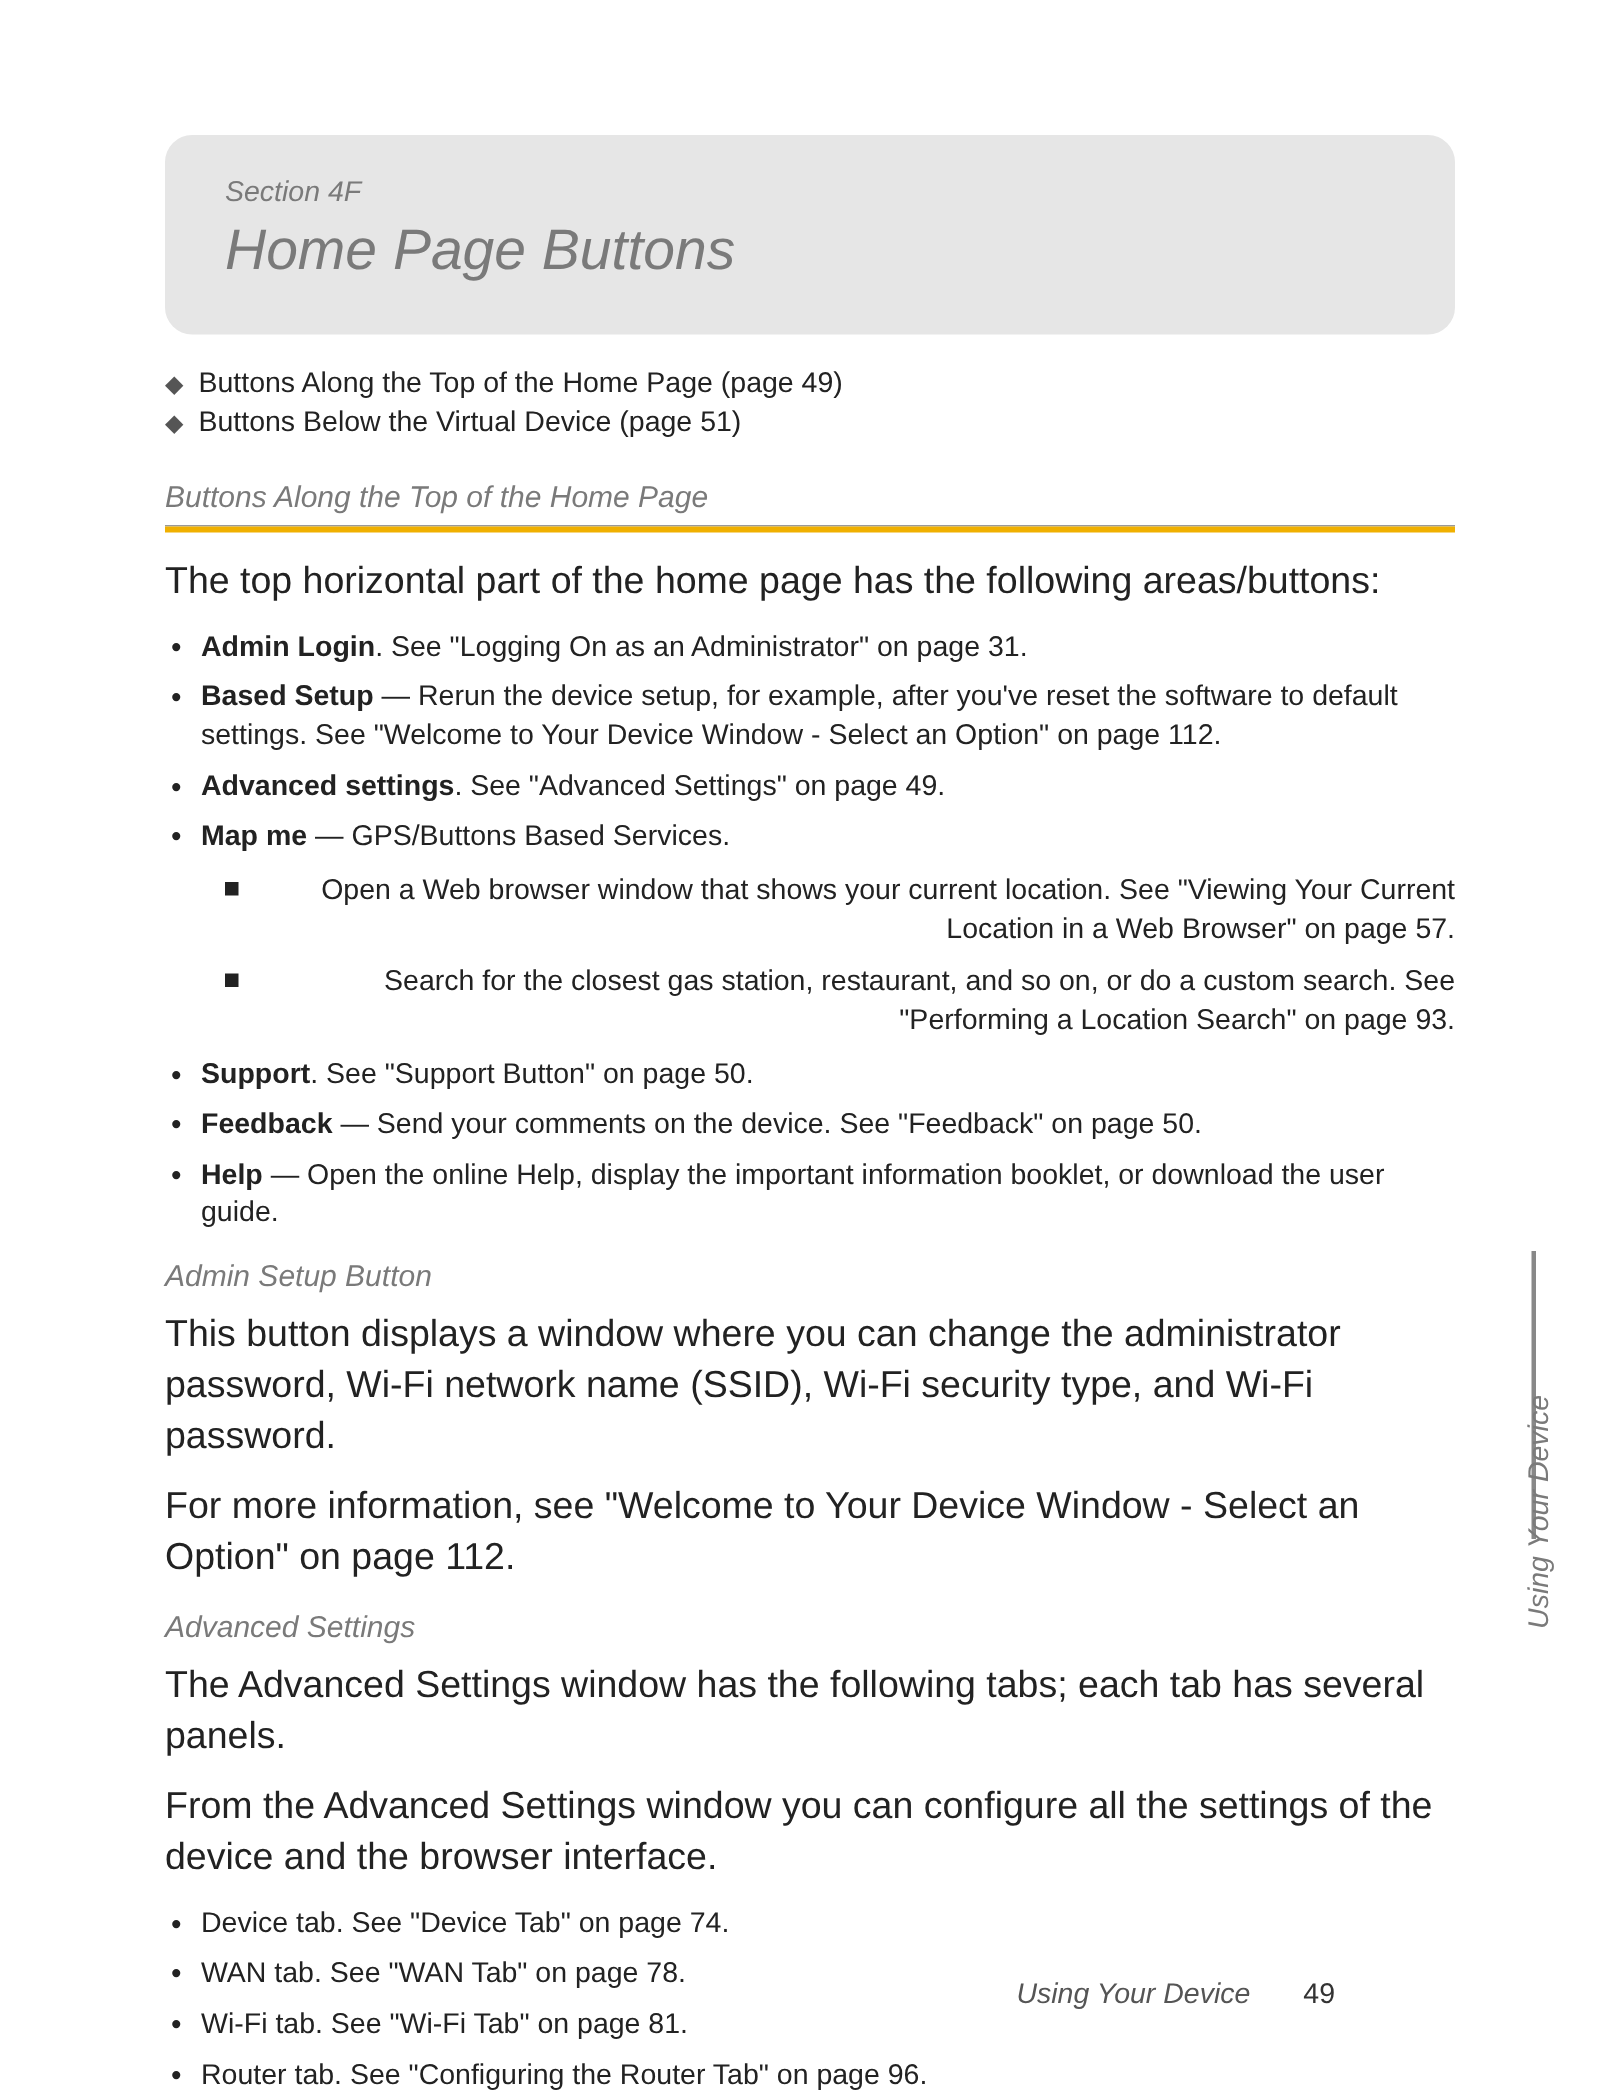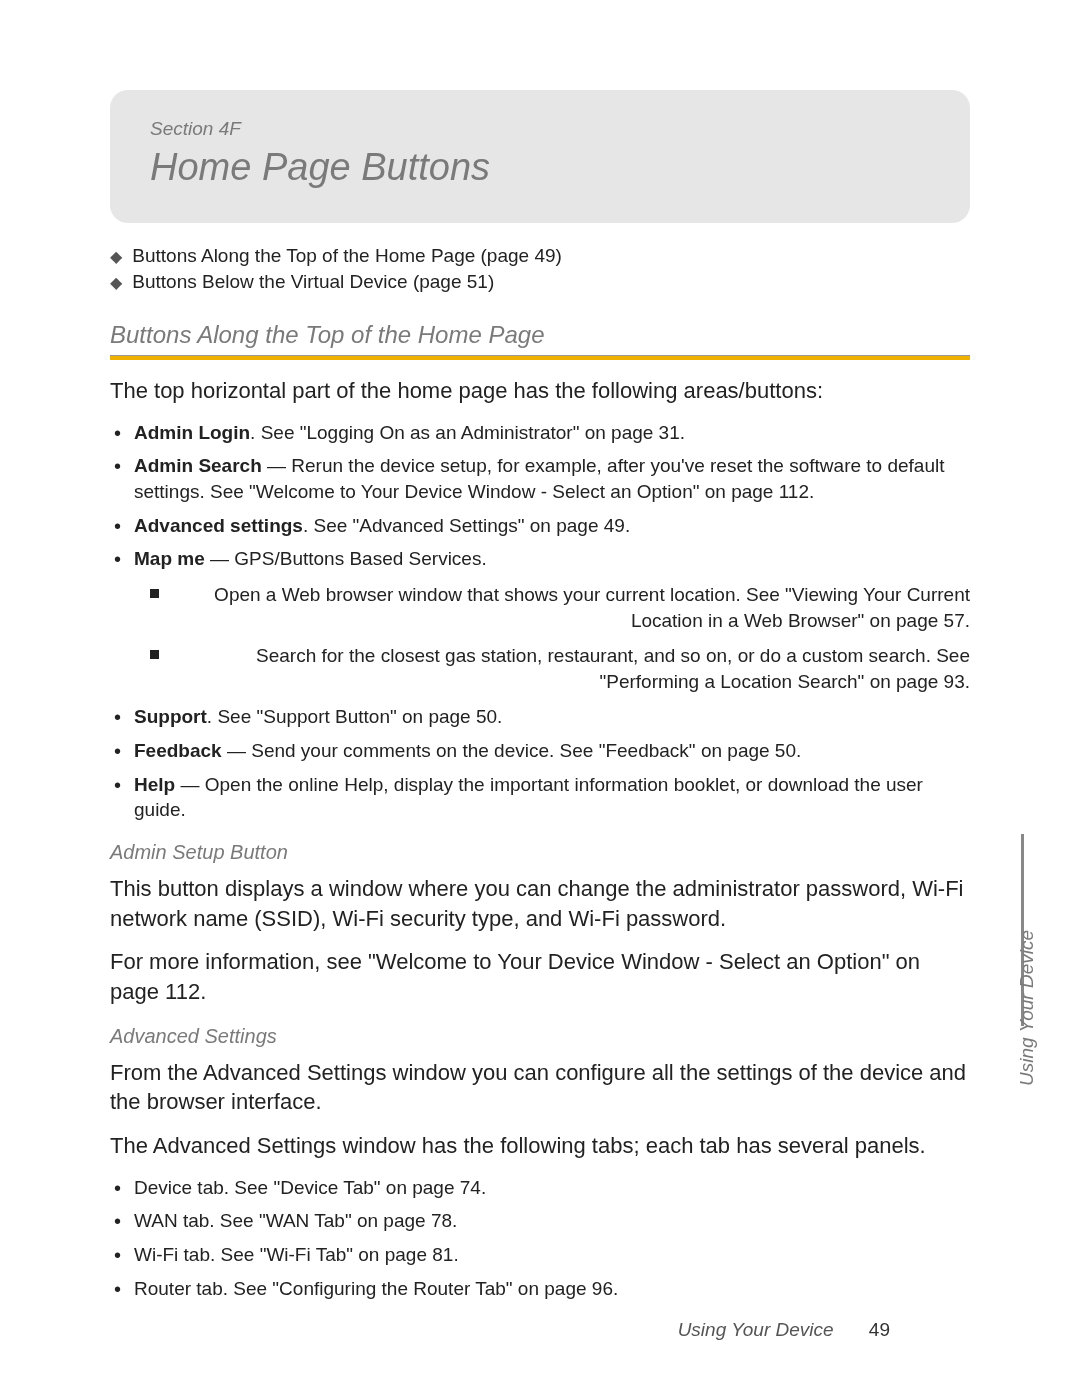--- a/index.html
+++ b/index.html
@@ -43,32 +43,32 @@
     gap: 10px;
     font-size: 19px;
     margin: 4px 0;
   }
   .diamond {
     color: #555;
     font-size: 16px;
   }
   .h2 {
     font-style: italic;
-    font-size: 24px;
+    font-size: 20px;
     color: #7a7a7a;
     margin: 18px 0 6px 0;
   }
   .rule {
     border-bottom: 4px solid #f0b000;
     border-top: 1px solid #999;
     height: 0;
     margin-bottom: 16px;
   }
   .para {
-    font-size: 22px;
+    font-size: 25px;
     line-height: 1.35;
     margin: 10px 0 14px 0;
   }
   ul.bullets {
     list-style: none;
     padding-left: 20px;
     margin: 6px 0 14px 0;
   }
   ul.bullets > li {
     position: relative;
@@ -179,21 +179,21 @@
   <div class="h2">Buttons Along the Top of the Home Page</div>
   <div class="rule"></div>
 
   <div class="para">The top horizontal part of the home page has the following areas/buttons:</div>
 
   <ul class="bullets">
     <li>
       <span class="bold">Admin Login</span><span>. See "Logging On as an Administrator" on page 31.</span>
     </li>
     <li>
-      <span class="bold">Admin Search</span><span> — Rerun the device setup, for example, after you've reset the software to default settings. See "Welcome to Your Device Window - Select an Option" on page 112.</span>
+      <span class="bold">Based Setup</span><span> — Rerun the device setup, for example, after you've reset the software to default settings. See "Welcome to Your Device Window - Select an Option" on page 112.</span>
     </li>
     <li>
       <span class="bold">Advanced settings</span><span>. See "Advanced Settings" on page 49.</span>
     </li>
     <li>
       <span class="bold">Map me</span><span> — GPS/Buttons Based Services.</span>
       <ul class="square">
         <li>Open a Web browser window that shows your current location. See "Viewing Your Current Location in a Web Browser" on page 57.</li>
         <li>Search for the closest gas station, restaurant, and so on, or do a custom search. See "Performing a Location Search" on page 93.</li>
       </ul>
@@ -207,22 +207,22 @@
     <li>
       <span class="bold">Help</span><span> — Open the online Help, display the important information booklet, or download the user guide.</span>
     </li>
   </ul>
 
   <div class="h3">Admin Setup Button</div>
   <div class="para">This button displays a window where you can change the administrator password, Wi-Fi network name (SSID), Wi-Fi security type, and Wi-Fi password.</div>
   <div class="para">For more information, see "Welcome to Your Device Window - Select an Option" on page 112.</div>
 
   <div class="h3">Advanced Settings</div>
+  <div class="para">The Advanced Settings window has the following tabs; each tab has several panels.</div>
   <div class="para">From the Advanced Settings window you can configure all the settings of the device and the browser interface.</div>
-  <div class="para">The Advanced Settings window has the following tabs; each tab has several panels.</div>
 
   <ul class="bullets">
     <li>Device tab. See "Device Tab" on page 74.</li>
     <li>WAN tab. See "WAN Tab" on page 78.</li>
     <li>Wi-Fi tab. See "Wi-Fi Tab" on page 81.</li>
     <li>Router tab. See "Configuring the Router Tab" on page 96.</li>
   </ul>
 
   <div class="side-tab">
     <div class="side-tab-text">Using Your Device</div>

